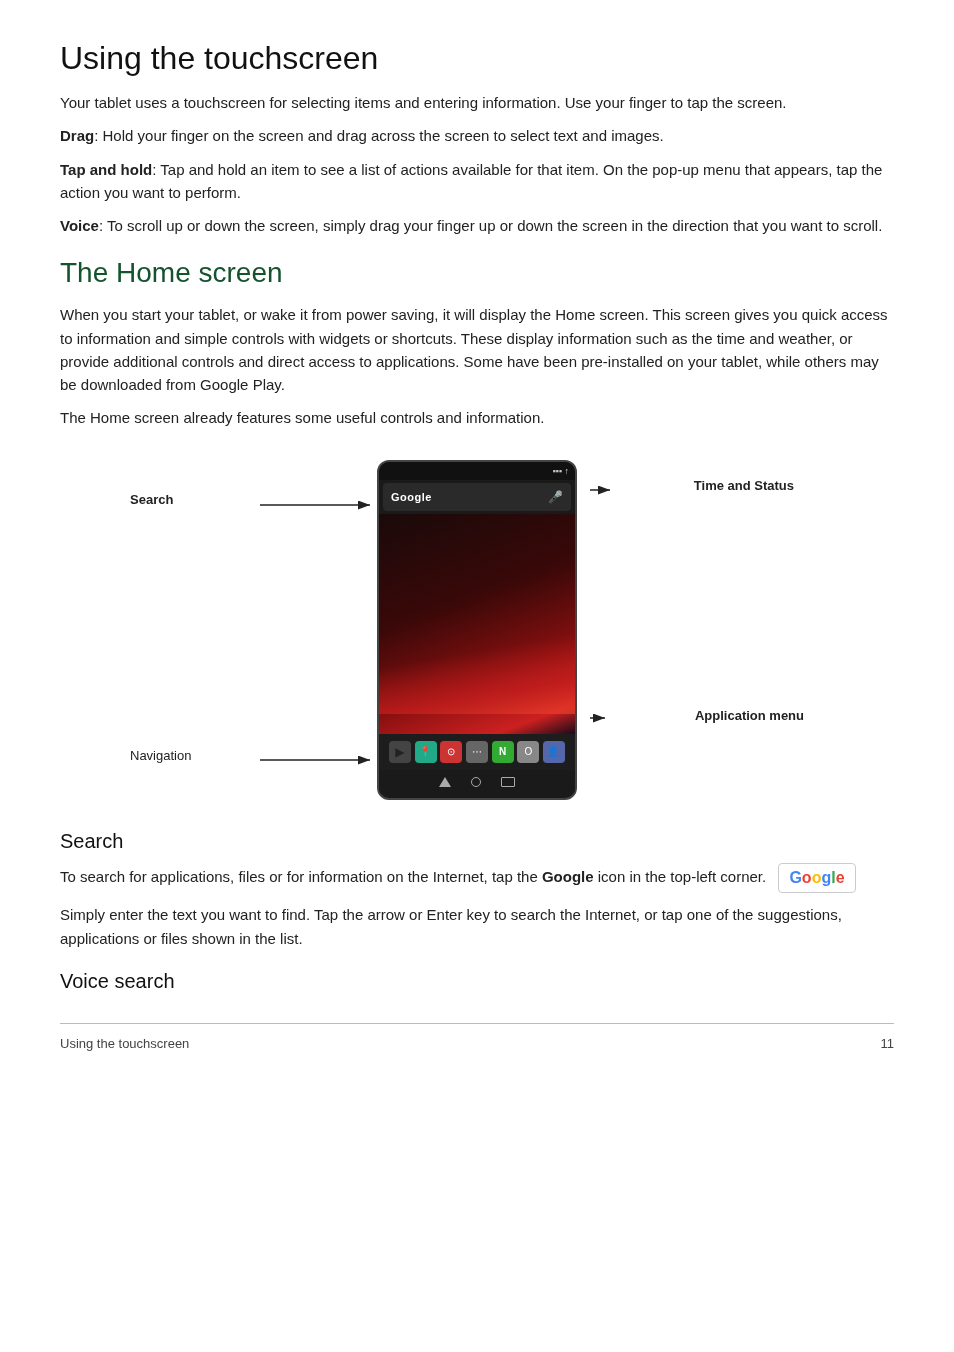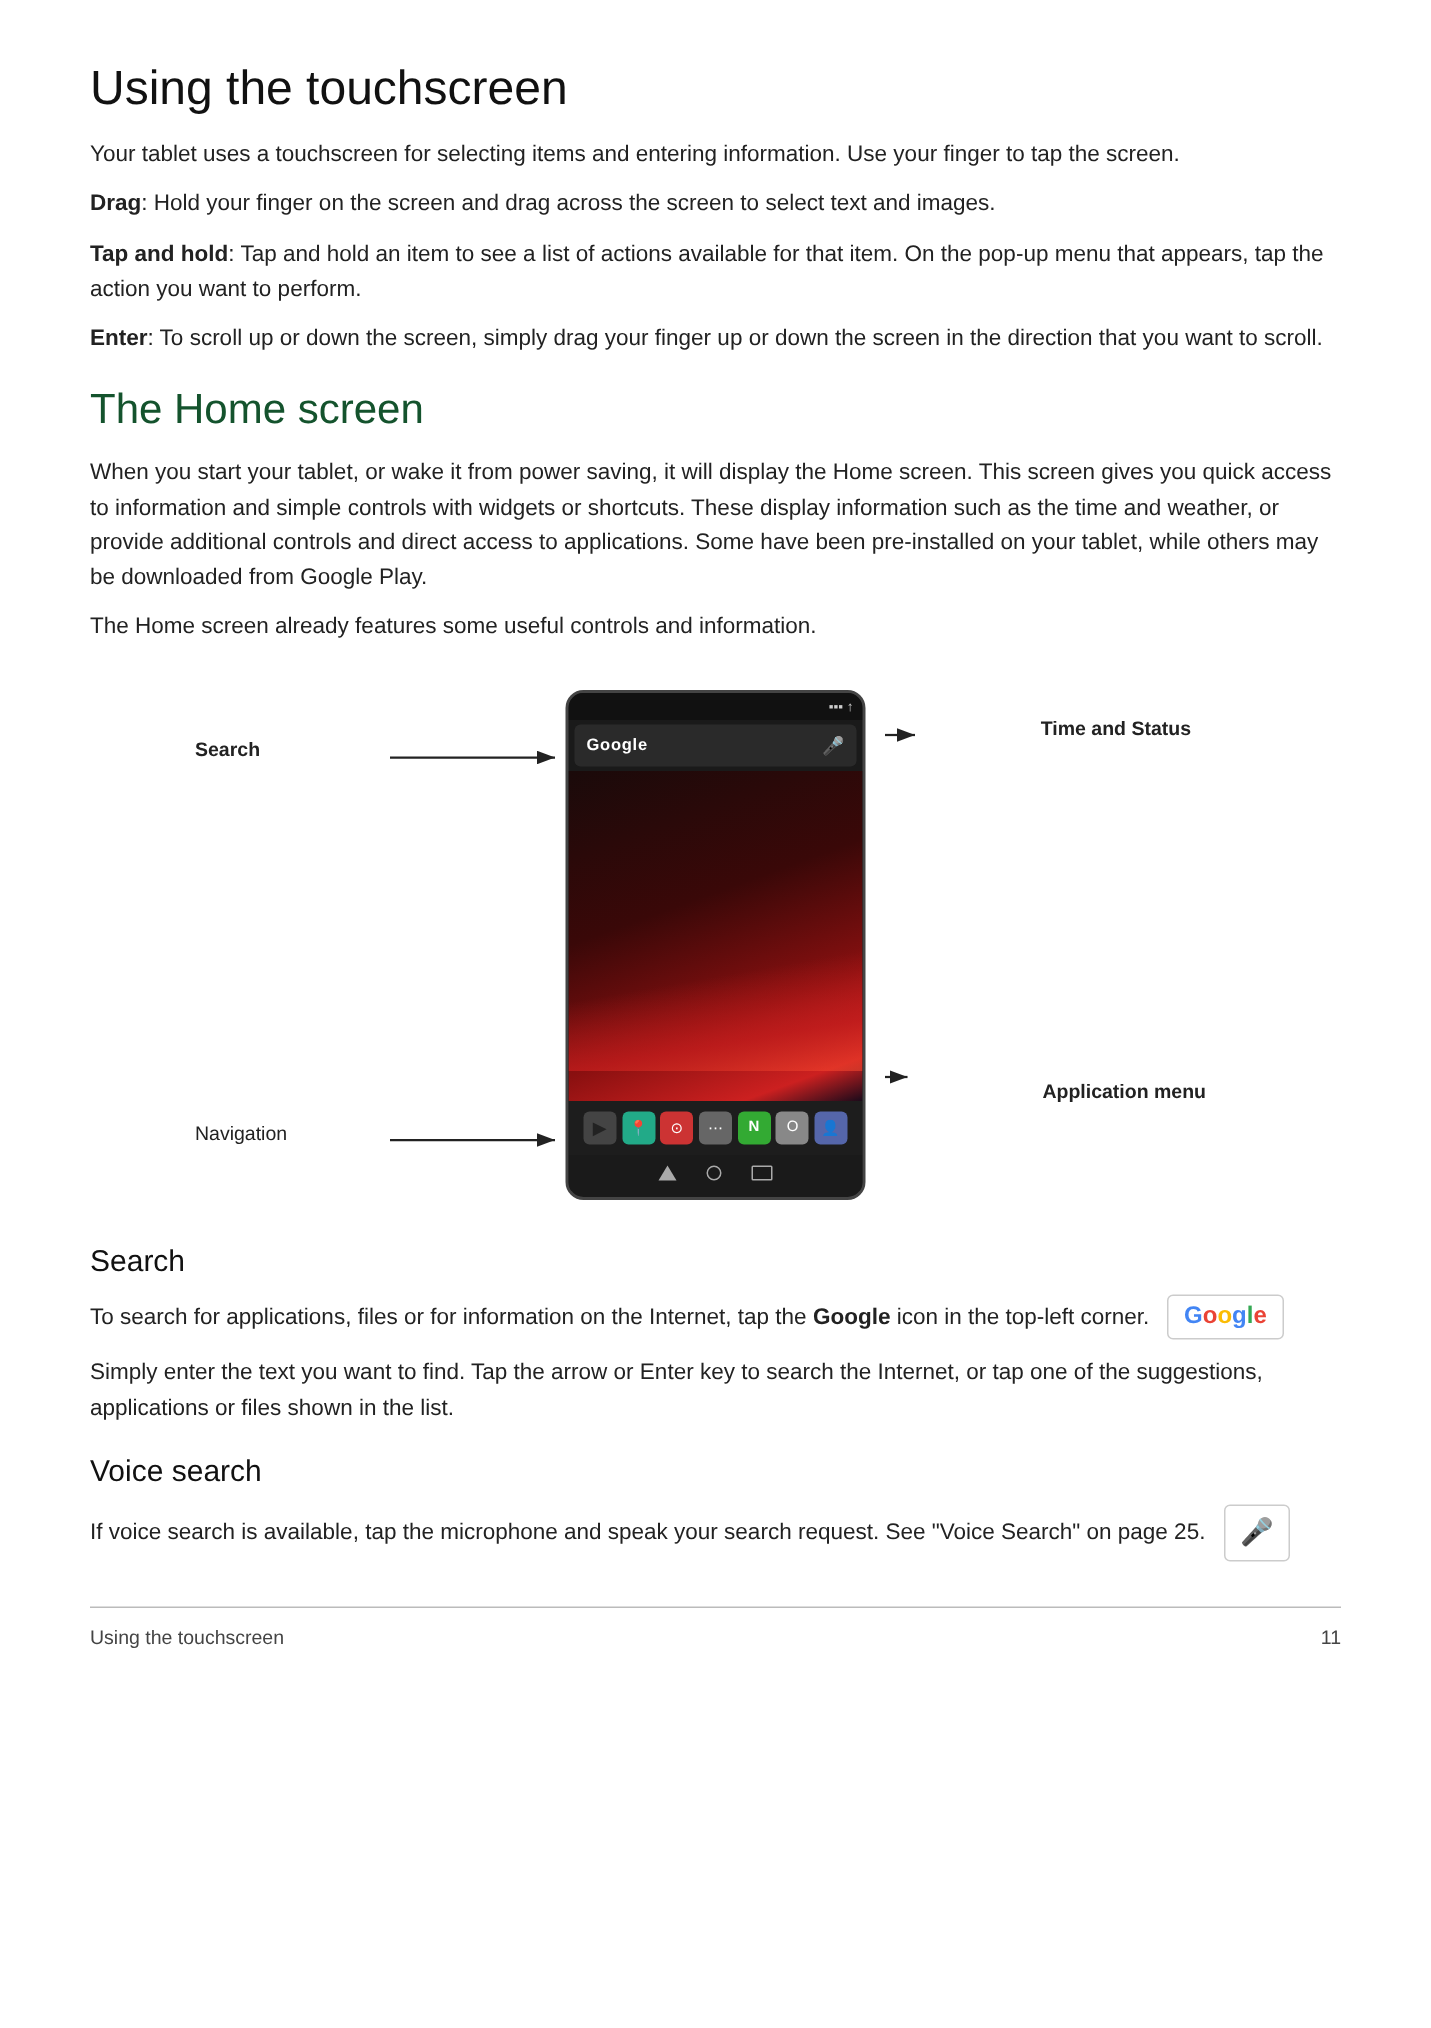--- a/index.html
+++ b/index.html
@@ -204,21 +204,21 @@
     }
   </style>
 </head>
 <body>
 
 <div class="section">
   <h1 class="section-title">Using the touchscreen</h1>
   <p>Your tablet uses a touchscreen for selecting items and entering information. Use your finger to tap the screen.</p>
   <p><span class="bold">Drag</span><span>: Hold your finger on the screen and drag across the screen to select text and images.</span></p>
   <p><span class="bold">Tap and hold</span><span>: Tap and hold an item to see a list of actions available for that item. On the pop-up menu that appears, tap the action you want to perform.</span></p>
-  <p><span class="bold">Enter</span><span>: To scroll up or down the screen, simply drag your finger up or down the screen in the direction that you want to scroll.</span></p>
+  <p><span class="bold">Voice</span><span>: To scroll up or down the screen, simply drag your finger up or down the screen in the direction that you want to scroll.</span></p>
 </div>
 
 <div class="section">
   <h2 class="section-title">The Home screen</h2>
   <p>When you start your tablet, or wake it from power saving, it will display the Home screen. This screen gives you quick access to information and simple controls with widgets or shortcuts. These display information such as the time and weather, or provide additional controls and direct access to applications. Some have been pre-installed on your tablet, while others may be downloaded from Google Play.</p>
   <p>The Home screen already features some useful controls and information.</p>
 
   <div class="diagram-area">
 
     <svg class="diagram-svg" viewBox="0 0 834 360">
@@ -271,40 +271,36 @@
         </div>
 
         <div class="phone-nav-bar">
           <div class="nav-icon triangle"></div>
           <div class="nav-icon circle"></div>
           <div class="nav-icon"></div>
         </div>
       </div>
     </div>
 
-    <div style="position:absolute; right:90px; top:270px; font-size:13px; font-weight:bold;text-align:right;">Application menu</div>
+    <div style="position:absolute; right:90px; top:258px; font-size:13px; font-weight:bold;text-align:right;">Application menu</div>
 
     <div style="position:absolute; left:70px; top:298px; font-size:13px; font-weight:normal;">Navigation</div>
   </div>
 </div>
 
 <div class="section">
   <h3 class="subsection-title">Search</h3>
   <p>
     <span>To search for applications, files or for information on the Internet, tap the </span><span class="bold">Google</span><span>  icon in the top-left corner.</span>
     <span class="google-logo-box"><span class="g">G</span><span class="o1">o</span><span class="o2">o</span><span class="g2">g</span><span class="l">l</span><span class="e">e</span></span>
   </p>
   <p>Simply enter the text you want to find. Tap the arrow or Enter key to search the Internet, or tap one of the suggestions, applications or files shown in the list.</p>
 </div>
 
 <div class="section">
   <h3 class="subsection-title">Voice search</h3>
-  <p>
-    <span>If voice search is available, tap the microphone and speak your search request. See "Voice Search" on page 25.</span>
-    <span class="mic-icon-box">🎤</span>
-  </p>
 </div>
 
 <hr class="footer-line">
 <div class="footer">
   <span>Using the touchscreen</span>
   <span>11</span>
 </div>
 
 </body></html>

